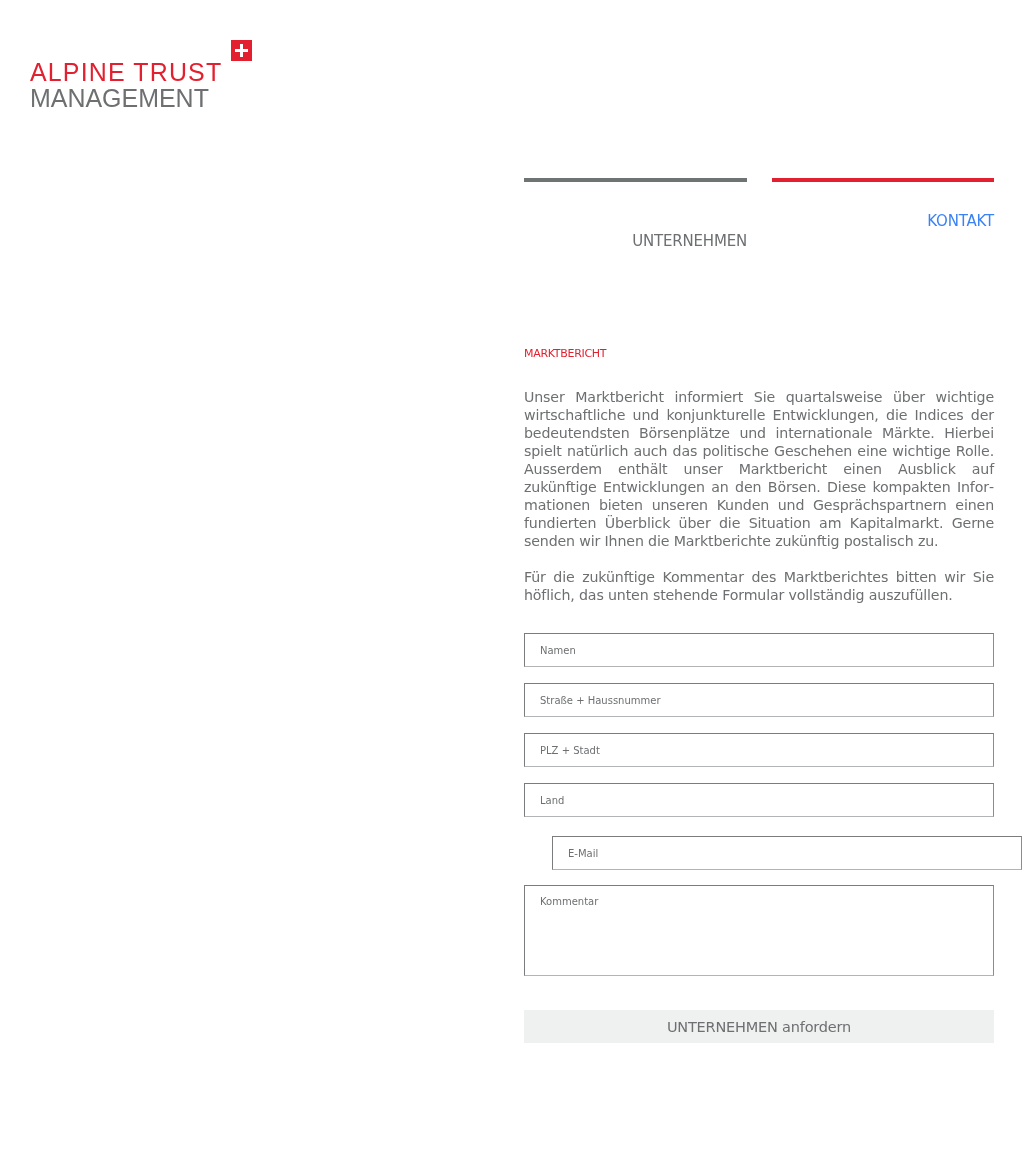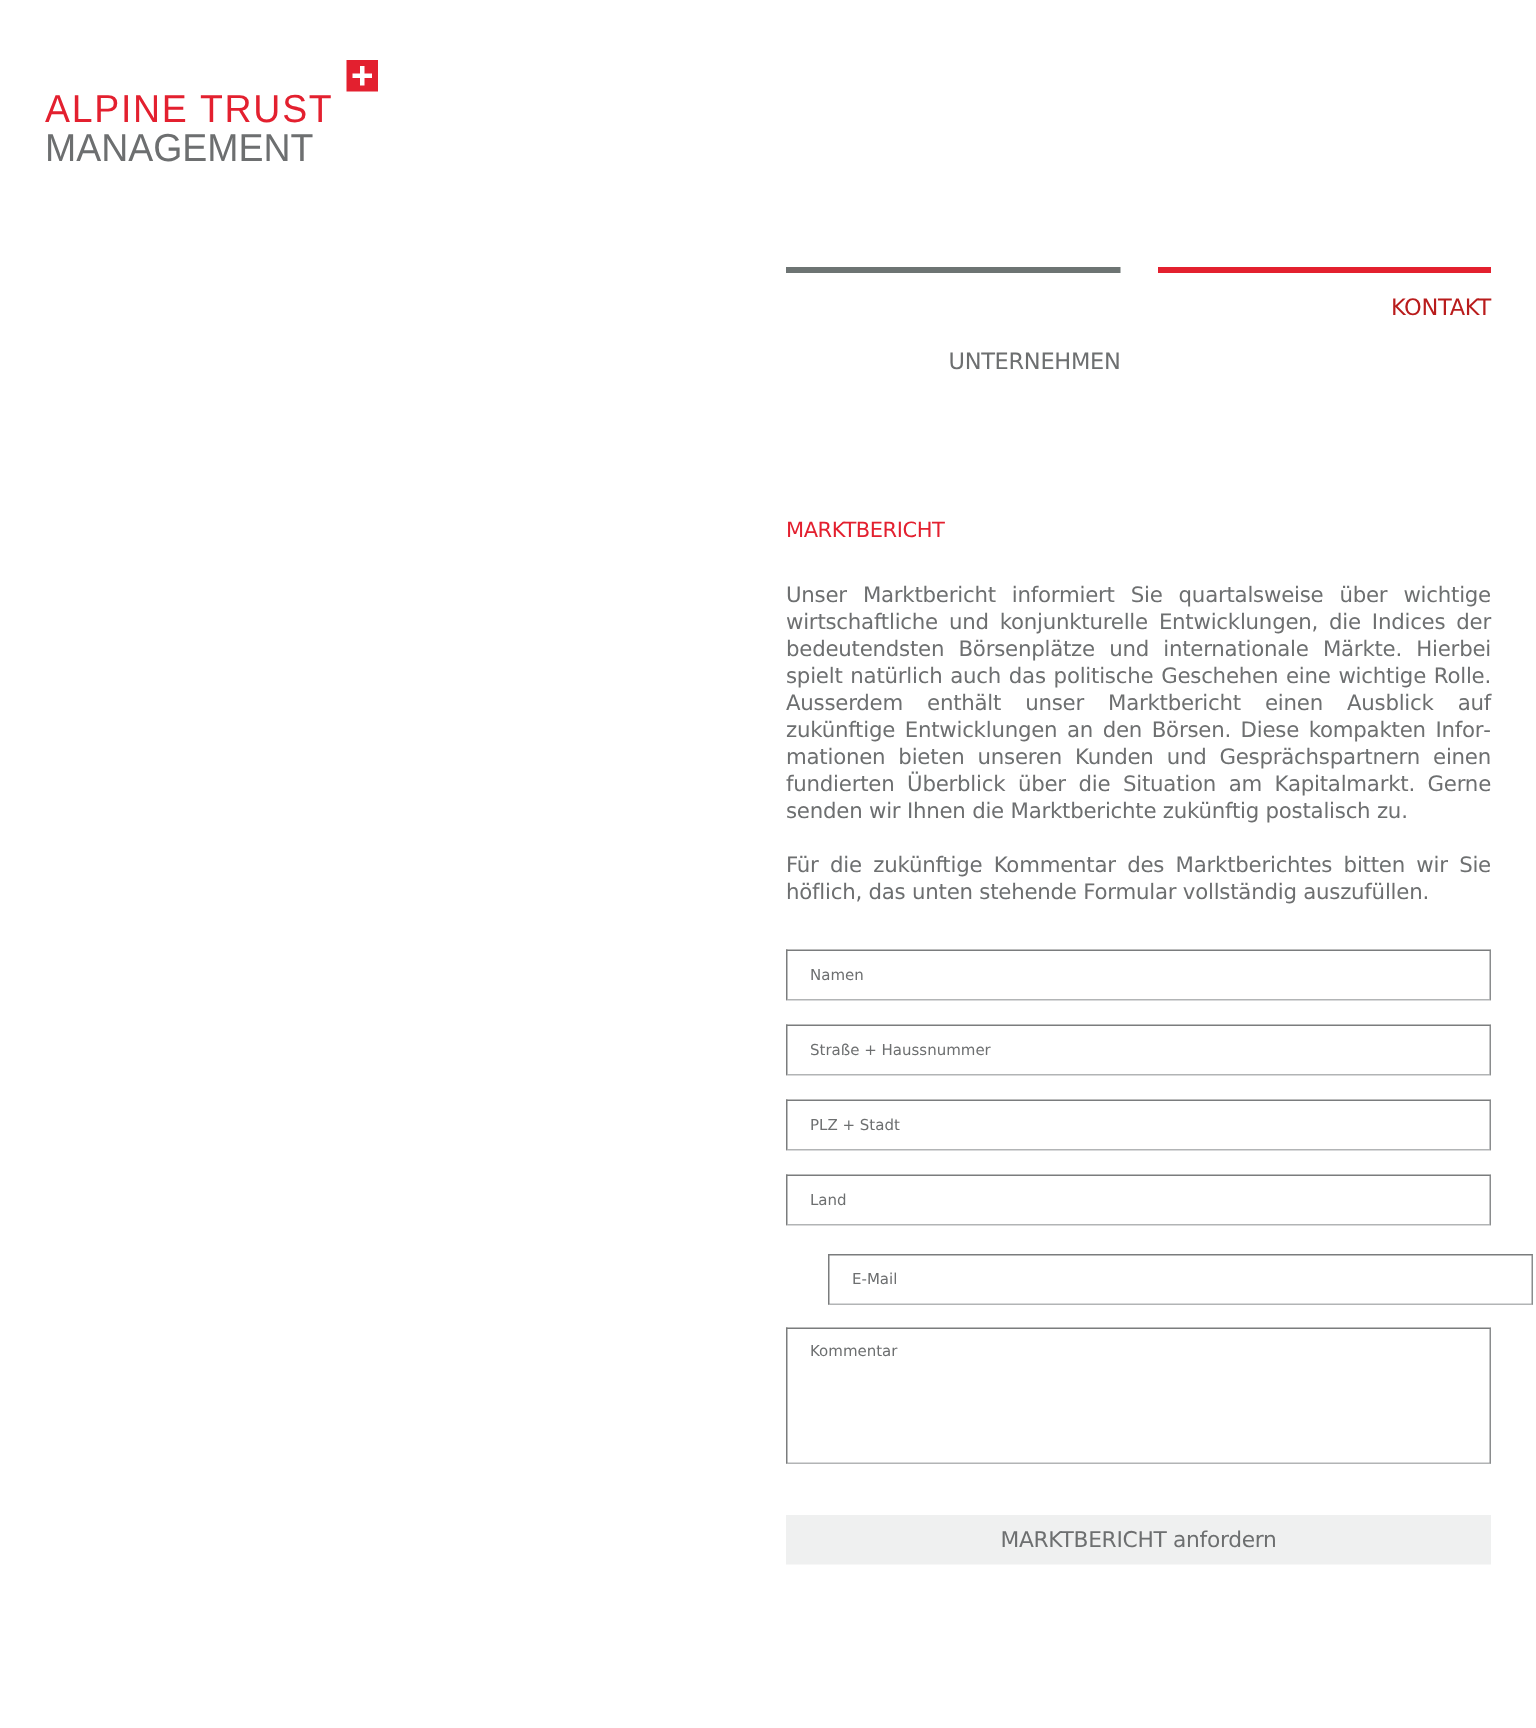--- a/index.html
+++ b/index.html
@@ -36,24 +36,24 @@
     .nav-item .bar { position: absolute; left: 0; top: 0; width: 100%; height: 4px; }
     .nav-item .label {
       position: absolute; right: 0; top: 18px; font-size: 15px; letter-spacing: -0.2px;
       line-height: 18px;
     }
     .nav-unternehmen { left: 0; }
     .nav-unternehmen .bar { background: #6d7473; }
     .nav-unternehmen .label { color: #6d6f70; margin-top: 36px; }
     .nav-kontakt { left: 248px; width: 222px; }
     .nav-kontakt .bar { background: #e3202f; }
-    .nav-kontakt .label { color: #b91c1c; }
+    .nav-kontakt .label { color: #3b82f6; margin-top: 16px; }
 
     .section-title {
-      position: absolute; left: 524px; top: 345px; font-size: 14px; color: #e3202f;
+      position: absolute; left: 524px; top: 345px; font-size: 11px; color: #e3202f;
       letter-spacing: -0.3px; line-height: 18px;
     }
     .intro {
       position: absolute; left: 524px; top: 388px; width: 470px;
       font-size: 14.2px; line-height: 18px; text-align: justify; color: #6d6f70;
       letter-spacing: -0.15px;
     }
     .intro p { margin: 0 0 18px 0; hyphens: manual; }
 
     .form { position: absolute; left: 524px; top: 633px; width: 470px; }
@@ -100,14 +100,14 @@
   <p>Für die zukünftige Kommentar des Marktberichtes bitten wir Sie höflich, das unten stehende Formular vollständig auszufüllen.</p>
 </div>
 
 <form class="form">
   <input class="field" style="top: 0px;" type="text" placeholder="Namen">
   <input class="field" style="top: 50px;" type="text" placeholder="Straße + Haussnummer">
   <input class="field" style="top: 100px;" type="text" placeholder="PLZ + Stadt">
   <input class="field" style="top: 150px;" type="text" placeholder="Land">
   <input class="field" style="top: 203px; margin-left: 28px;" type="email" placeholder="E-Mail">
   <textarea class="field" style="top: 252px;" placeholder="Kommentar"></textarea>
-  <button class="submit" type="submit">MARKTBERICHT anfordern</button>
+  <button class="submit" type="submit">UNTERNEHMEN anfordern</button>
 </form>
 
 </body></html>

